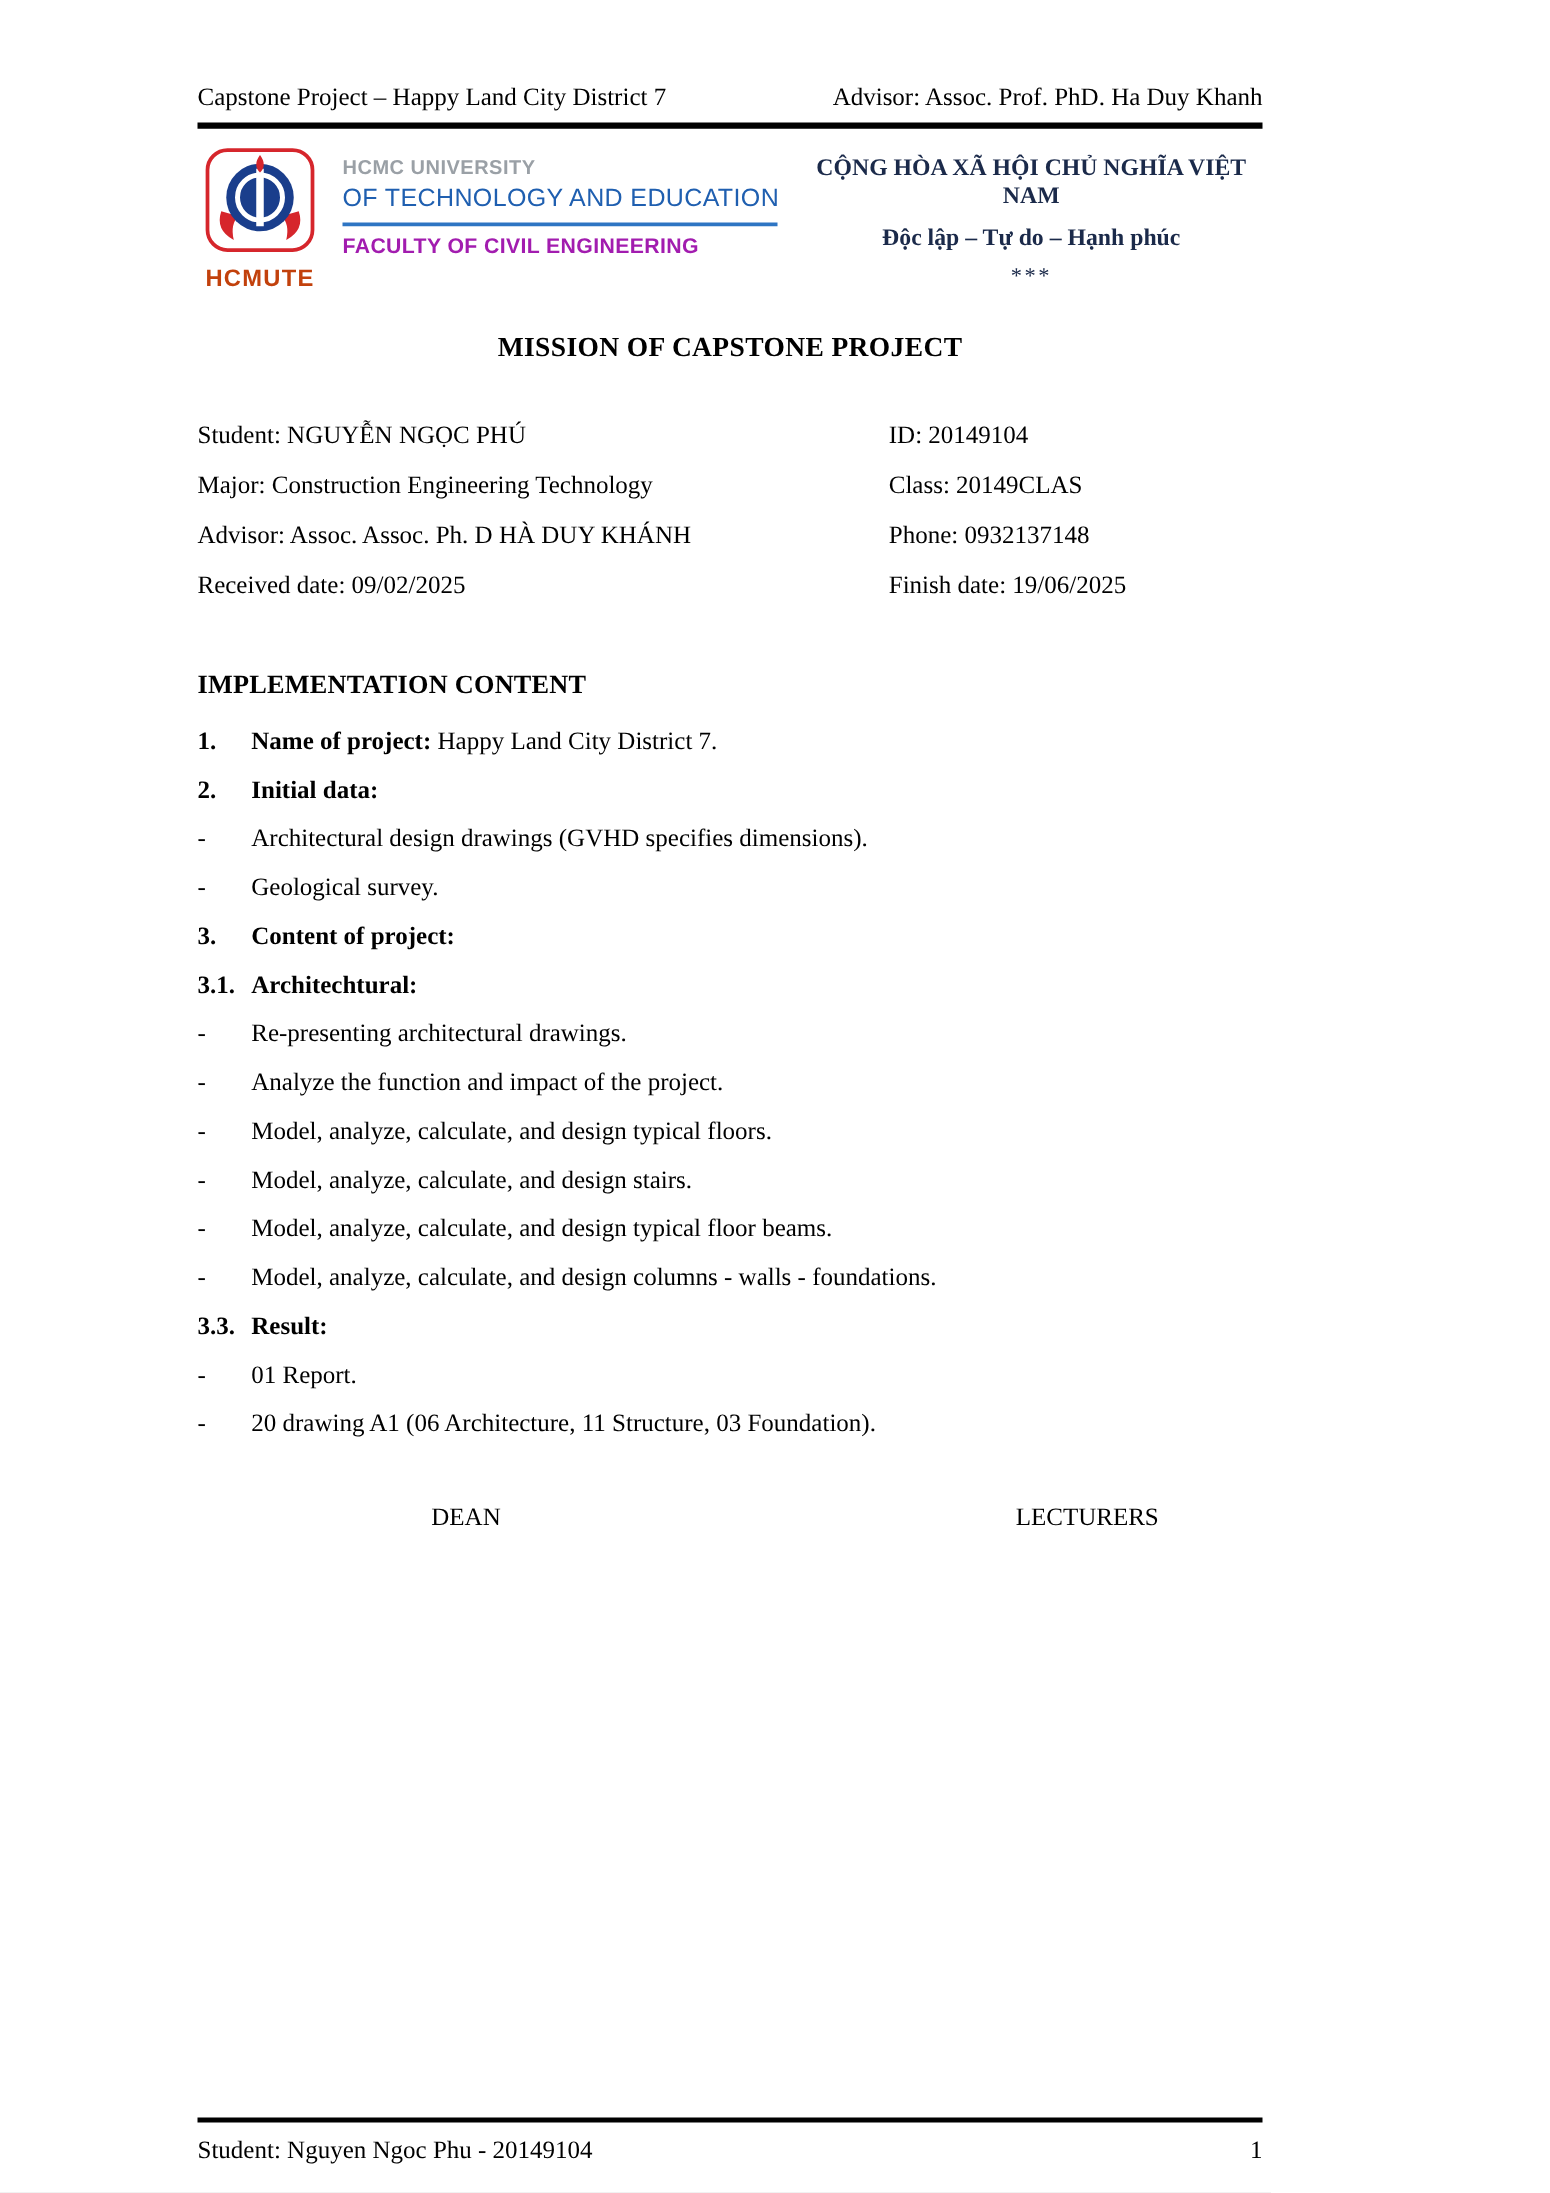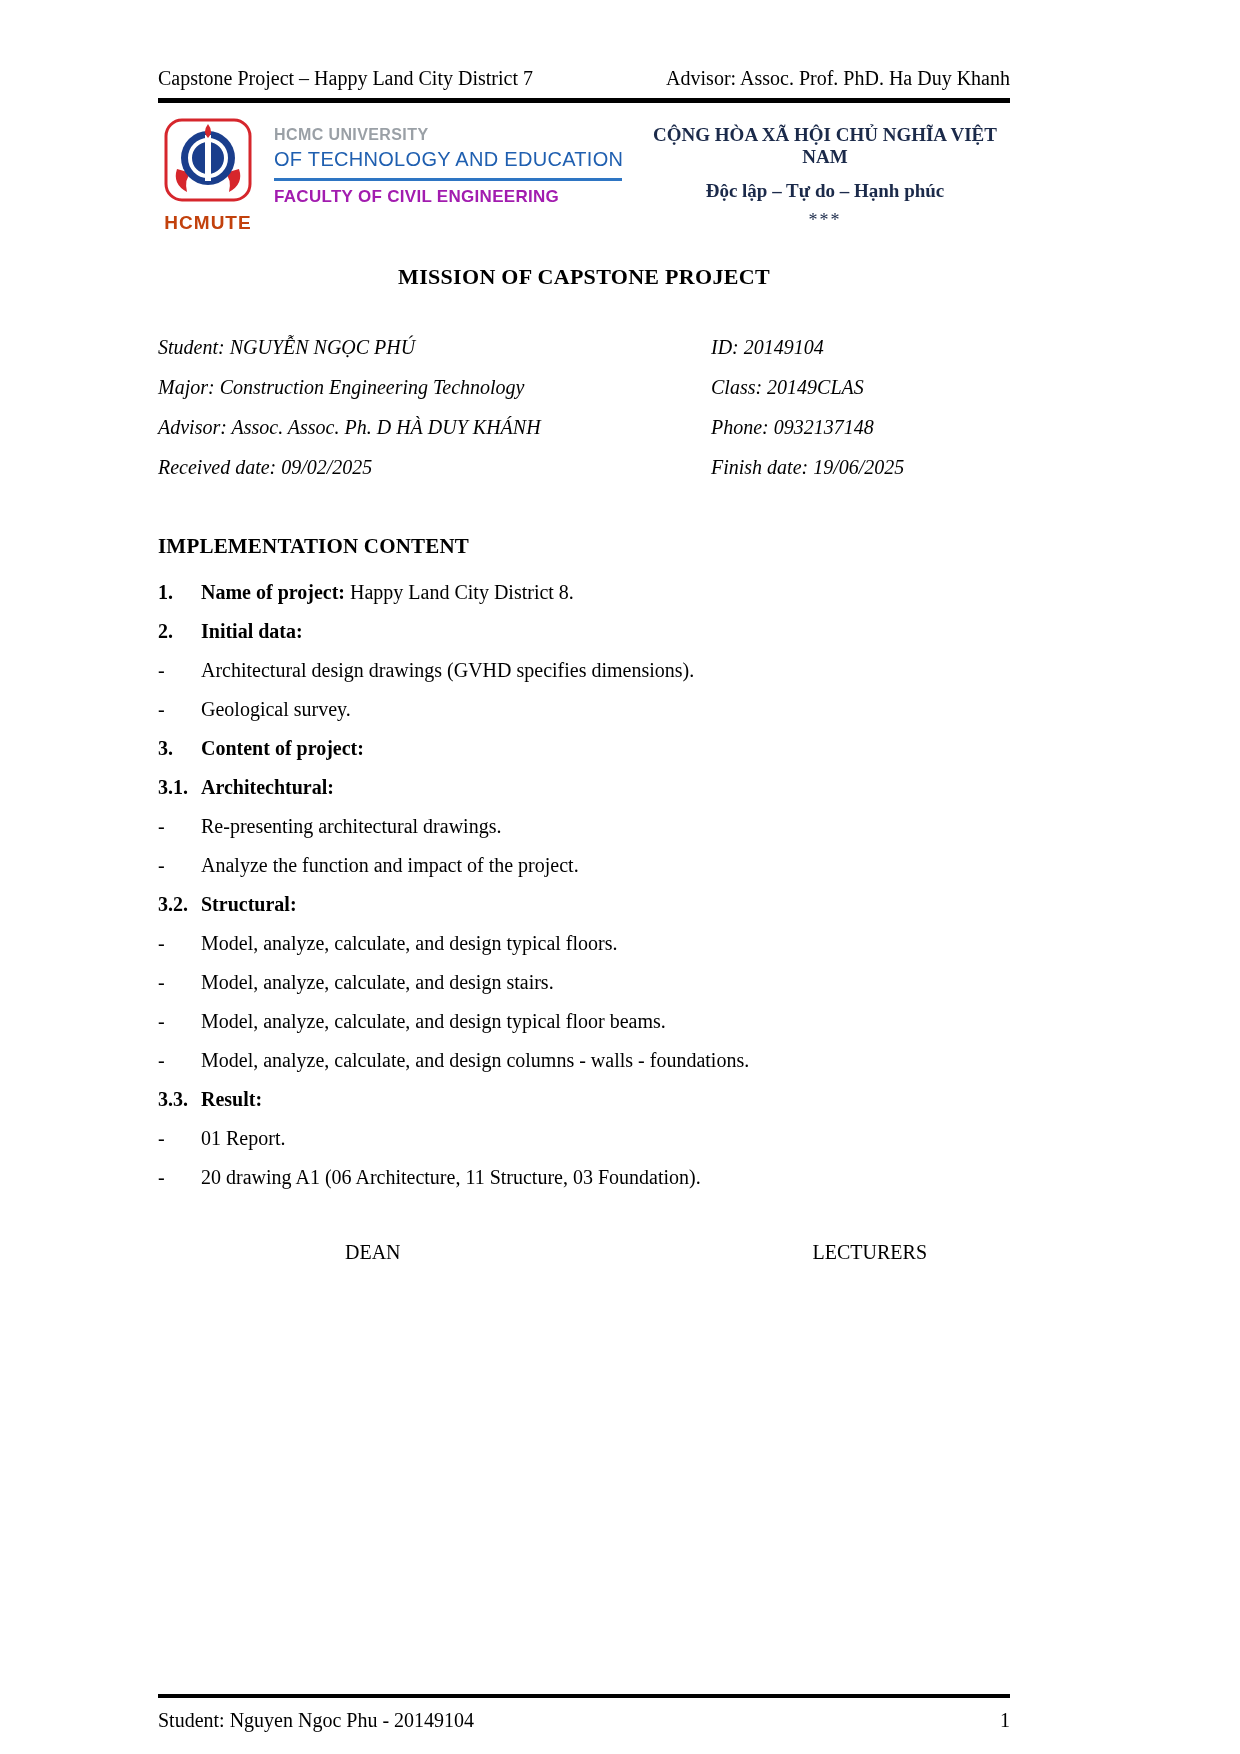--- a/index.html
+++ b/index.html
@@ -32,21 +32,21 @@
   .nat-1 { font-weight: bold; font-size: 19px; }
   .nat-2 { font-weight: bold; font-size: 19px; margin-top: 12px; }
   .nat-3 { margin-top: 8px; font-size: 18px; letter-spacing: 2px; }
 
   .doc-title { text-align: center; font-weight: bold; font-size: 22px; letter-spacing: .3px; margin-top: 30px; }
 
   
   .info { display: flex; margin-top: 46px; font-size: 20px; }
   .info-left { width: 553px; }
   .info-right { flex: 1; }
-  .info-row { margin-bottom: 17px; font-style: italic; }
+  .info-row { margin-bottom: 17px; }
 
   .impl-heading { font-weight: bold; font-size: 21px; margin-top: 38px; letter-spacing: .2px; }
 
   .list { margin-top: 22px; font-size: 20px; }
   .li { display: flex; margin-bottom: 16px; }
   .li .marker { flex: 0 0 43px; }
   .li.num .marker { font-weight: bold; }
   .li-body b { font-weight: bold; }
 
   .sigs { display: flex; margin-top: 52px; font-size: 20px; justify-content: center; }
@@ -114,21 +114,21 @@
         <div class="info-row">Finish date: 19/06/2025</div>
       </div>
     </div>
 
     <div class="impl-heading">IMPLEMENTATION CONTENT</div>
 
     <div class="list">
 
       <div class="li num">
         <span class="marker">1.</span>
-        <span class="li-body"><b>Name of project:</b><span> Happy Land City District 8.</span></span>
+        <span class="li-body"><b>Name of project:</b><span> Happy Land City District 7.</span></span>
       </div>
 
       <div class="li num">
         <span class="marker">2.</span>
         <span class="li-body"><b>Initial data:</b><span></span></span>
       </div>
 
       <div class="li">
         <span class="marker">-</span>
         <span class="li-body"><b></b><span>Architectural design drawings (GVHD specifies dimensions).</span></span>
@@ -152,24 +152,20 @@
       <div class="li">
         <span class="marker">-</span>
         <span class="li-body"><b></b><span>Re-presenting architectural drawings.</span></span>
       </div>
 
       <div class="li">
         <span class="marker">-</span>
         <span class="li-body"><b></b><span>Analyze the function and impact of the project.</span></span>
       </div>
 
-      <div class="li num">
-        <span class="marker">3.2.</span>
-        <span class="li-body"><b>Structural:</b><span></span></span>
-      </div>
 
       <div class="li">
         <span class="marker">-</span>
         <span class="li-body"><b></b><span>Model, analyze, calculate, and design typical floors.</span></span>
       </div>
 
       <div class="li">
         <span class="marker">-</span>
         <span class="li-body"><b></b><span>Model, analyze, calculate, and design stairs.</span></span>
       </div>

